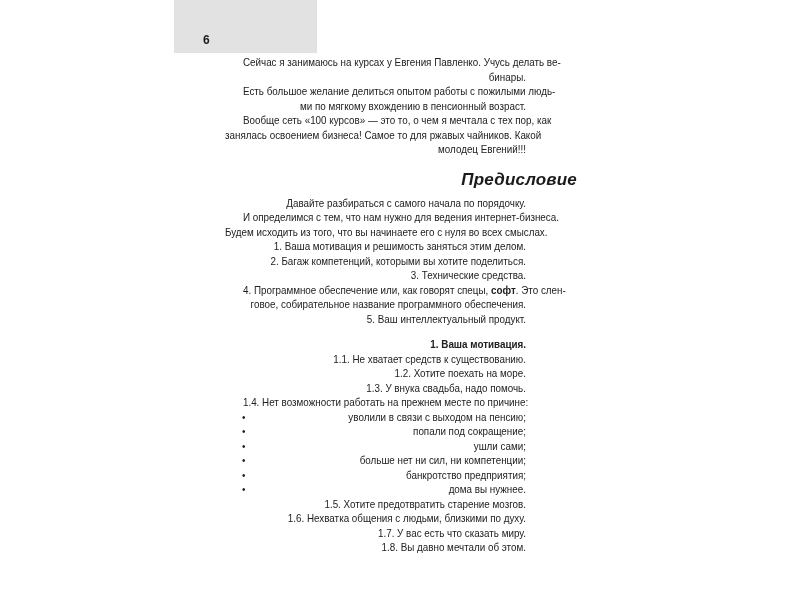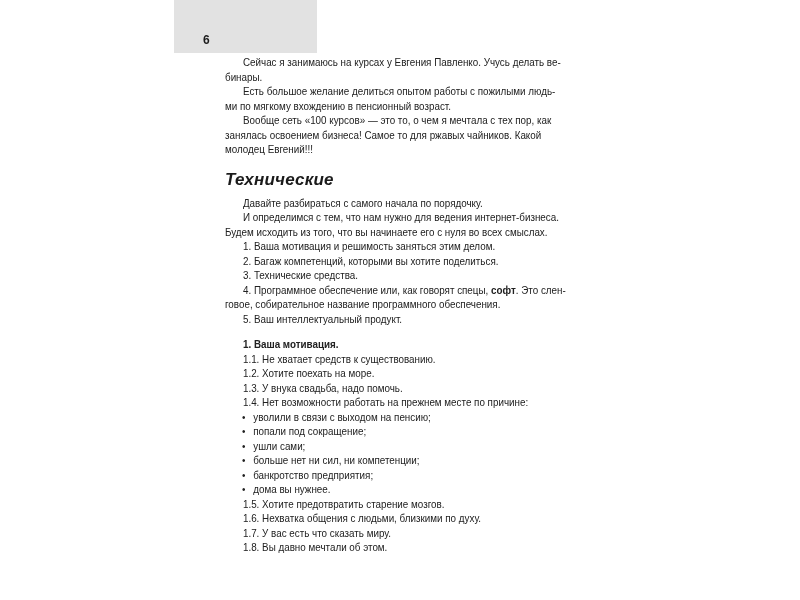--- a/index.html
+++ b/index.html
@@ -29,20 +29,21 @@
     font-weight:bold;
     line-height:12px;
     color:#1c1c1c;
   }
   .content{
     position:absolute;
     left:225px;top:55px;
     width:352px;
     font-size:11.5px;
     line-height:14.5px;
+    text-align:right;
   }
   .p{
     margin:0;
     white-space:pre;
     transform:scaleX(0.855);
     transform-origin:0 0;
   }
   .indent{text-indent:21px;}
   .heading{
     margin:13px 0 7px 0;
@@ -80,21 +81,21 @@
 <div class="content">
 
   <p class="p indent">Сейчас я занимаюсь на курсах у Евгения Павленко. Учусь делать ве-
 бинары.</p>
   <p class="p indent">Есть большое желание делиться опытом работы с пожилыми людь-
 ми по мягкому вхождению в пенсионный возраст.</p>
   <p class="p indent">Вообще сеть «100 курсов» — это то, о чем я мечтала с тех пор, как
 занялась освоением бизнеса! Самое то для ржавых чайников. Какой
 молодец Евгений!!!</p>
 
-  <h2 class="heading">Технические</h2>
+  <h2 class="heading">Предисловие</h2>
 
   <p class="p indent">Давайте разбираться с самого начала по порядочку.</p>
   <p class="p indent">И определимся с тем, что нам нужно для ведения интернет-бизнеса.
 Будем исходить из того, что вы начинаете его с нуля во всех смыслах.</p>
 
   <p class="p indent">1. Ваша мотивация и решимость заняться этим делом.</p>
   <p class="p indent">2. Багаж компетенций, которыми вы хотите поделиться.</p>
   <p class="p indent">3. Технические средства.</p>
   <p class="p indent"><span>4. Программное обеспечение или, как говорят спецы, </span><b>софт</b><span>. Это слен-
 говое, собирательное название программного обеспечения.</span></p>

